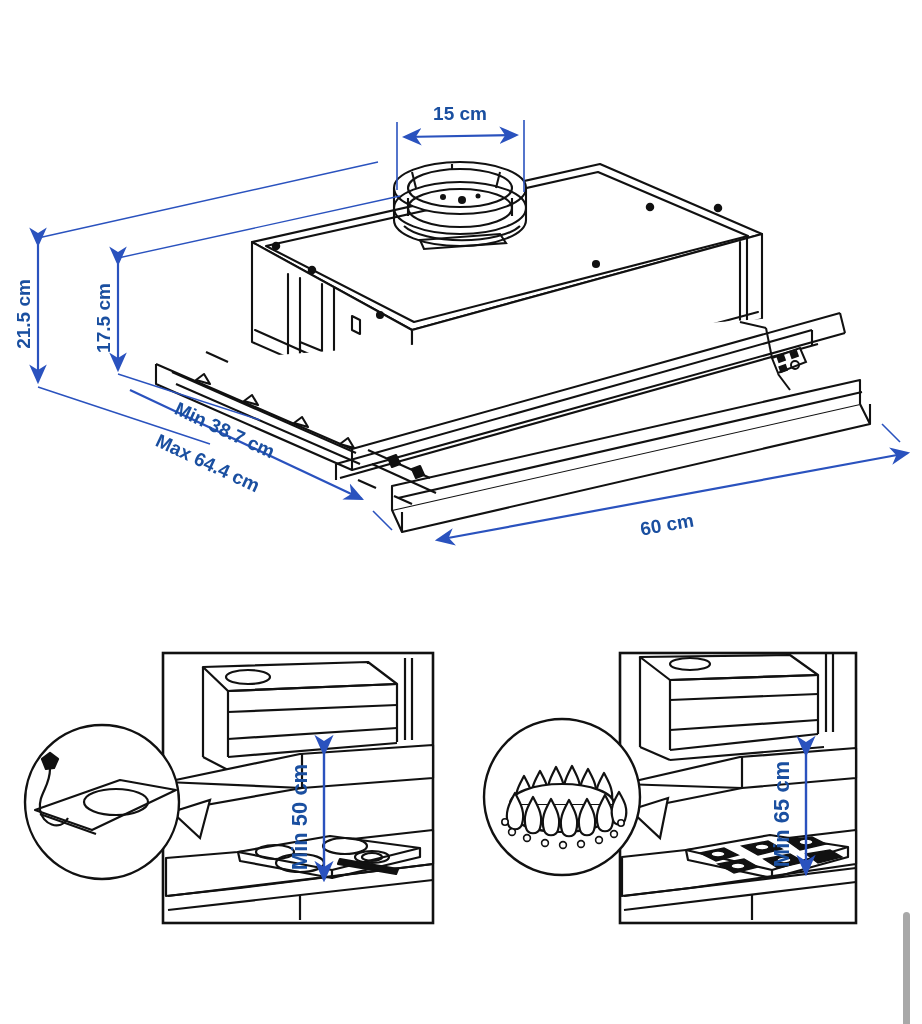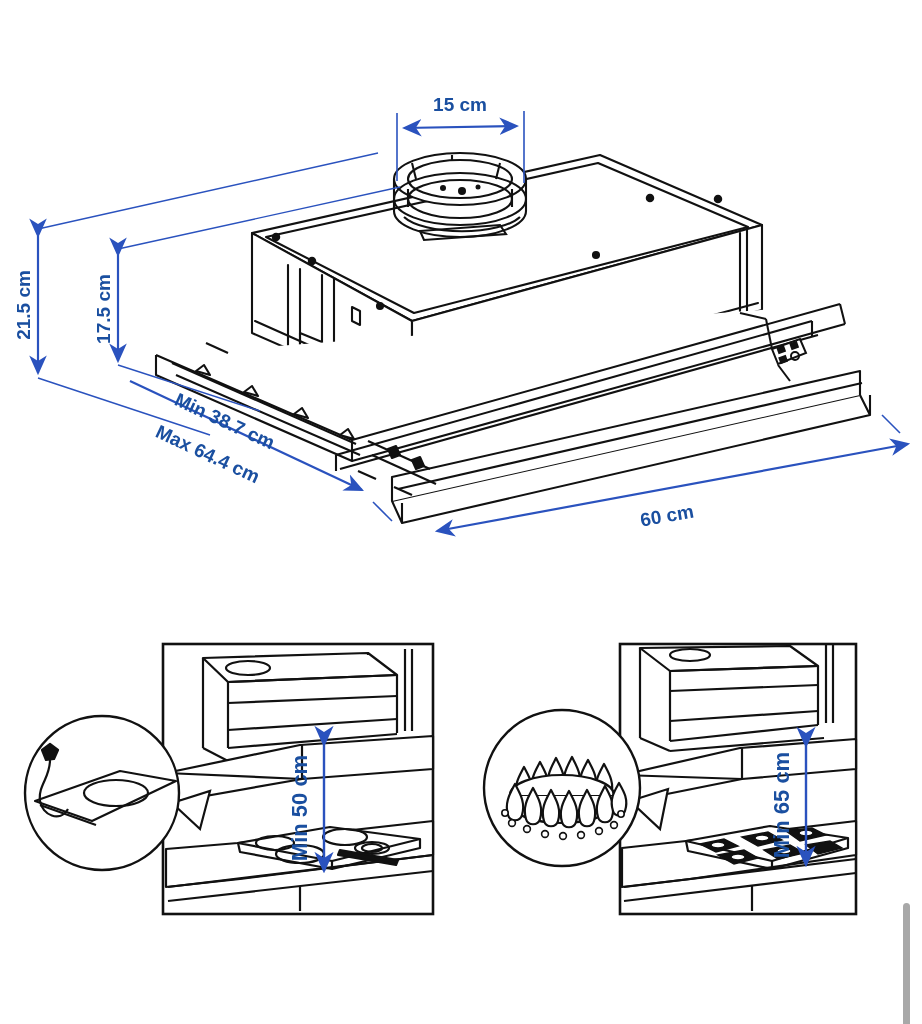--- a/index.html
+++ b/index.html
@@ -10,21 +10,21 @@
   }
   body {
     width: 922px;
     height: 1024px;
     position: relative;
     overflow: hidden;
     font-family: "Liberation Sans", sans-serif;
   }
   #diagram-root {
     position: absolute;
-    left: 0; top: 3px;
+    left: 0; top: 12px;
     width: 922px;
     height: 856px;
   }
   svg.layer {
     position: absolute;
     left: 0; top: 0;
     width: 922px;
     height: 1024px;
     display: block;
   }

